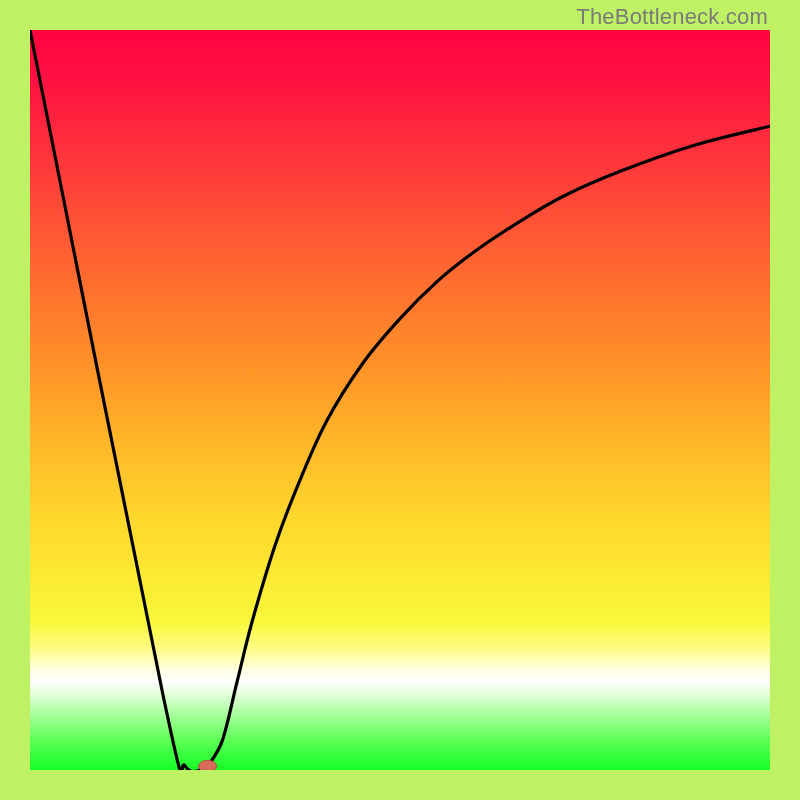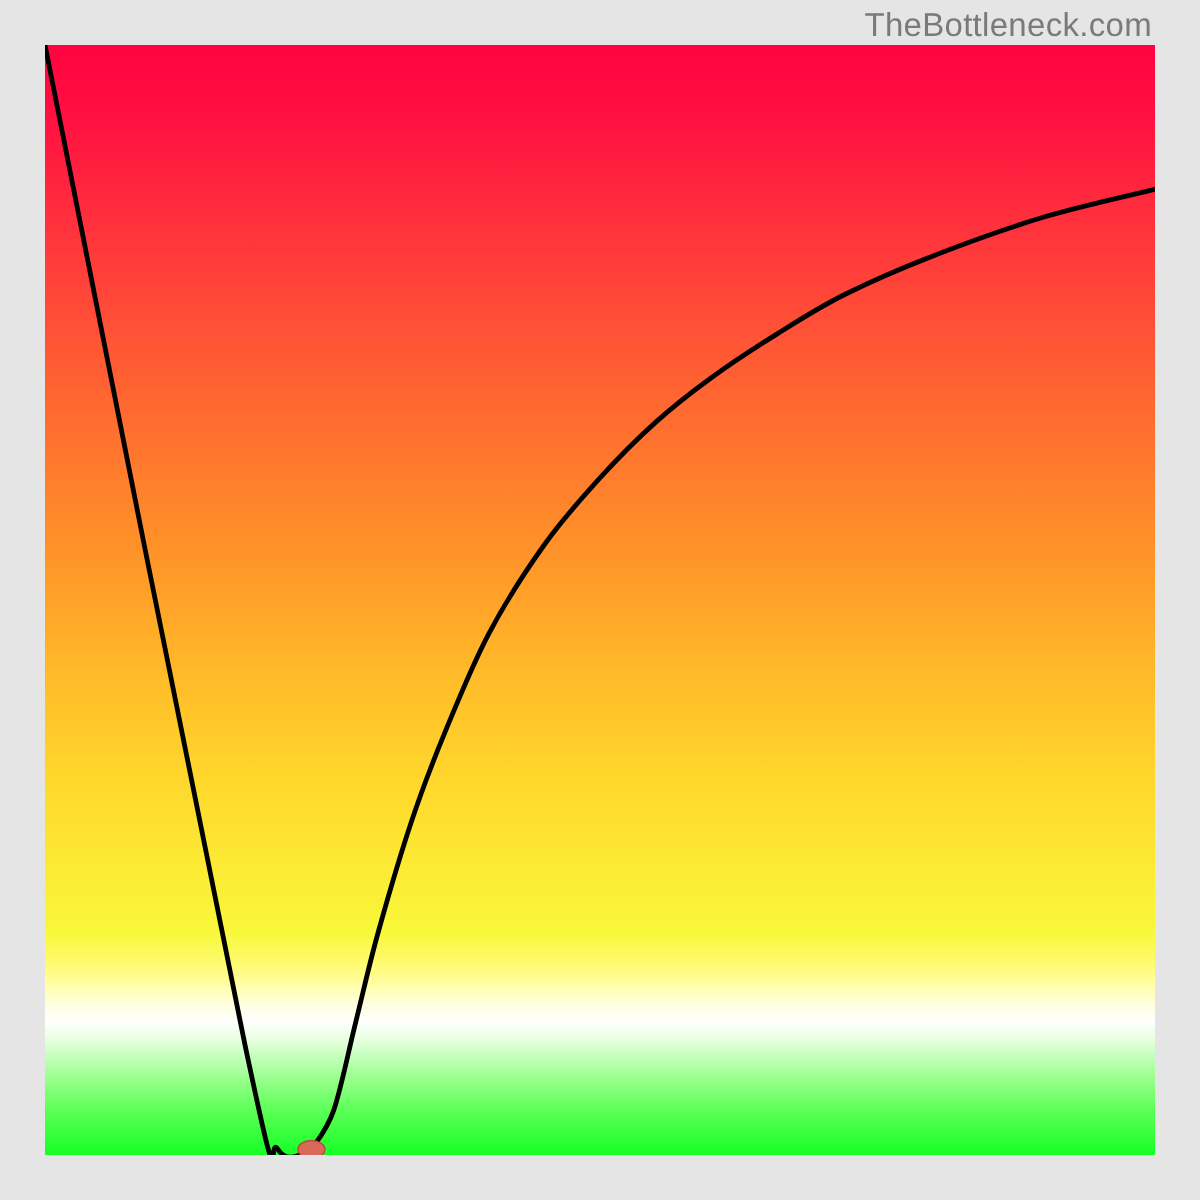--- a/index.html
+++ b/index.html
@@ -8,21 +8,21 @@
     width: 800px;
     height: 800px;
     overflow: hidden;
     background: #000;
     font-family: Arial, Helvetica, sans-serif;
   }
   .frame {
     position: relative;
     width: 800px;
     height: 800px;
-    background: #e5e5e5;
+    background: #bef264;
   }
   .plot-area {
     position: absolute;
     left: 30px;
     top: 30px;
     width: 740px;
     height: 740px;
     overflow: hidden;
   }
   .gradient {

